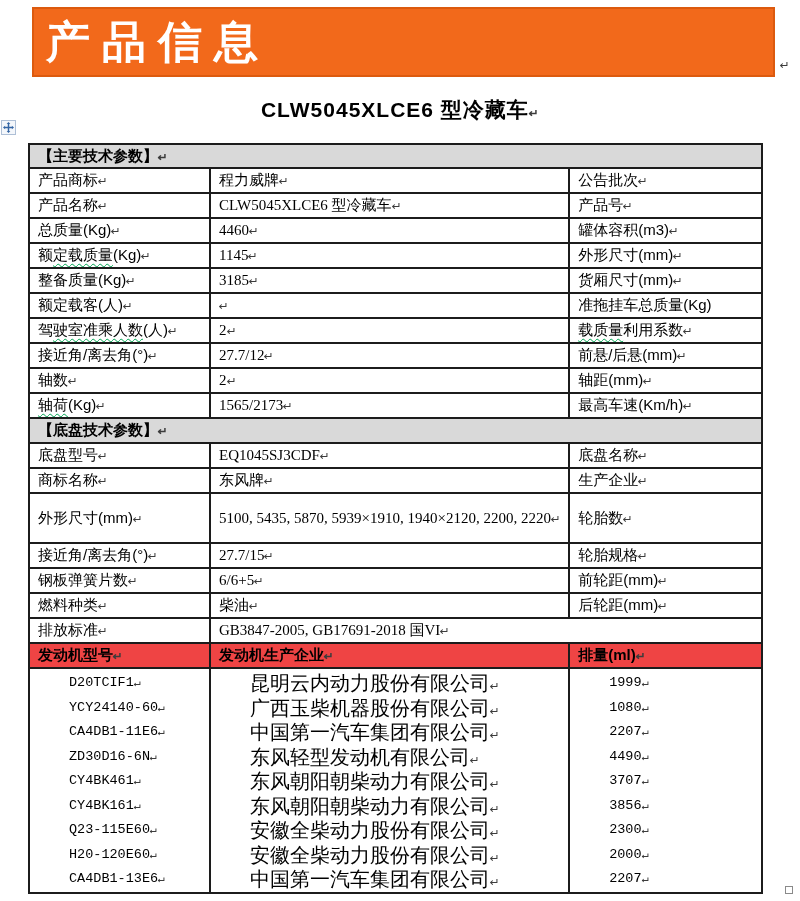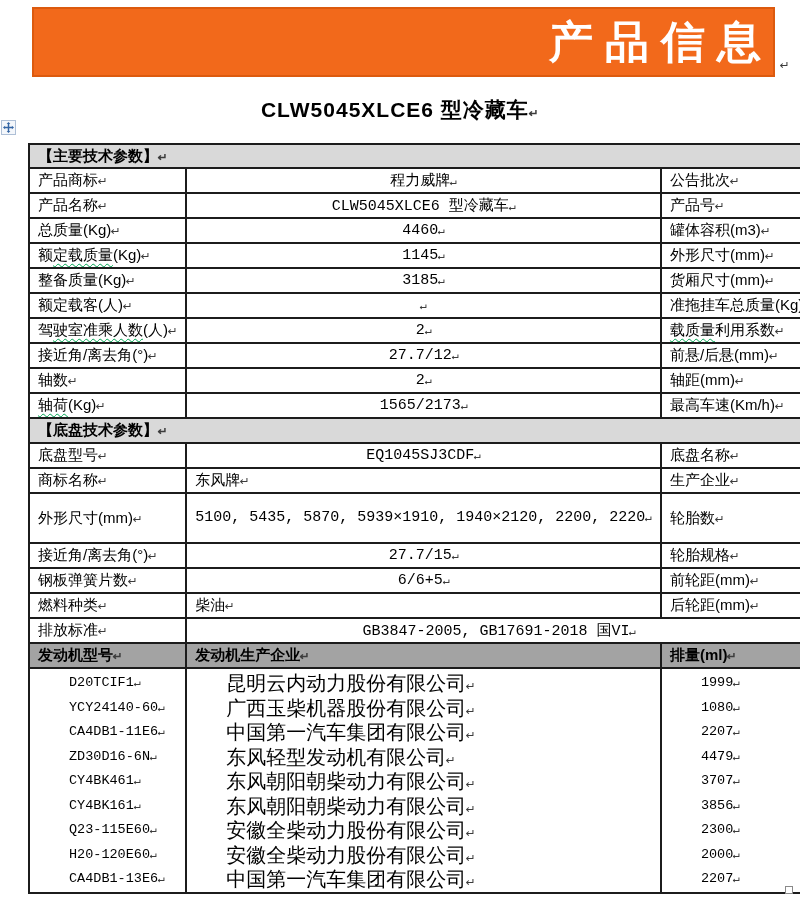--- a/index.html
+++ b/index.html
@@ -1,21 +1,21 @@
 <!DOCTYPE html>
 <html><head>
 <meta charset="utf-8">
 <style>
   html,body{margin:0;padding:0;}
   body{width:800px;height:901px;background:#ffffff;position:relative;
        font-family:"Liberation Sans",sans-serif;color:#000;overflow:hidden;}
 
   
   .banner{position:absolute;left:32px;top:7px;width:743px;height:70px;box-sizing:border-box;
-          background:#F2691B;border:2px solid #DC5A0E;display:flex;align-items:center;justify-content:flex-end;}
+          background:#F2691B;border:2px solid #DC5A0E;display:flex;align-items:center;justify-content:flex-start;}
   .banner-text{color:#fff;font-size:44px;font-weight:bold;letter-spacing:12px;text-indent:12px;
                font-family:"Liberation Sans",sans-serif;}
 
   
   .pm{color:#3c3c3c;font-size:11px;line-height:1;display:inline-block;transform:scaleX(1.1);}
   .pm::after{content:"↵";}
   .pm-banner{position:absolute;left:780px;top:60px;}
 
   
   .doc-title{position:absolute;left:0;top:96px;width:800px;text-align:center;
@@ -24,22 +24,22 @@
   
   .move-handle{position:absolute;left:1px;top:120px;width:15px;height:15px;box-sizing:border-box;
                border:1px solid #aebfd6;background:#f4f7fb;display:flex;align-items:center;justify-content:center;}
 
   
   table.spec{position:absolute;left:28px;top:143px;border-collapse:collapse;table-layout:fixed;}
   table.spec td{border:2px solid #1c1c1c;padding:0 8px;font-size:15px;vertical-align:middle;
                 overflow:hidden;white-space:nowrap;}
   tr.r24{height:24px;} tr.r25{height:25px;} tr.r50{height:50px;} tr.r223{height:223px;}
   td.sec{background:#D9D9D9;font-weight:bold;font-size:16px;padding-left:10px;}
-  td.hdr{background:#a3a3a3;font-weight:bold;font-size:15px;}
-  td.v{font-family:Liberation Mono, monospace;font-size:13.5px;text-align:center;}
+  td.hdr{background:#ef4444;font-weight:bold;font-size:15px;}
+  td.v{font-family:Liberation Serif, serif;font-size:13.5px;}
   td.wrap2{white-space:normal;word-break:break-all;font-size:11.5px;line-height:20px;
            vertical-align:middle;padding-top:2px;}
   .sq-g{text-decoration-line:underline;text-decoration-style:wavy;text-decoration-color:#00A651;
         text-decoration-thickness:1px;text-underline-offset:3px;}
 
   
   tr.r223 td{vertical-align:top;padding-top:2px;padding-left:39px;}
   .eline{height:24.5px;line-height:24.5px;white-space:nowrap;overflow:hidden;}
   .eline.cn{font-size:20px;font-family:"Liberation Sans",sans-serif;}
   .eline.mono{font-size:13.5px;font-family:"Liberation Mono","DejaVu Sans Mono",monospace;}
@@ -213,21 +213,21 @@
       <div class="eline cn"><span>东风朝阳朝柴动力有限公司</span><span class="pm"></span></div>
       <div class="eline cn"><span>东风朝阳朝柴动力有限公司</span><span class="pm"></span></div>
       <div class="eline cn"><span>安徽全柴动力股份有限公司</span><span class="pm"></span></div>
       <div class="eline cn"><span>安徽全柴动力股份有限公司</span><span class="pm"></span></div>
       <div class="eline cn"><span>中国第一汽车集团有限公司</span><span class="pm"></span></div>
     </td>
     <td>
       <div class="eline mono"><span>1999</span><span class="pm"></span></div>
       <div class="eline mono"><span>1080</span><span class="pm"></span></div>
       <div class="eline mono"><span>2207</span><span class="pm"></span></div>
-      <div class="eline mono"><span>4479</span><span class="pm"></span></div>
+      <div class="eline mono"><span>4490</span><span class="pm"></span></div>
       <div class="eline mono"><span>3707</span><span class="pm"></span></div>
       <div class="eline mono"><span>3856</span><span class="pm"></span></div>
       <div class="eline mono"><span>2300</span><span class="pm"></span></div>
       <div class="eline mono"><span>2000</span><span class="pm"></span></div>
       <div class="eline mono"><span>2207</span><span class="pm"></span></div>
     </td>
 
   </tr>
 </tbody>
   </table>

